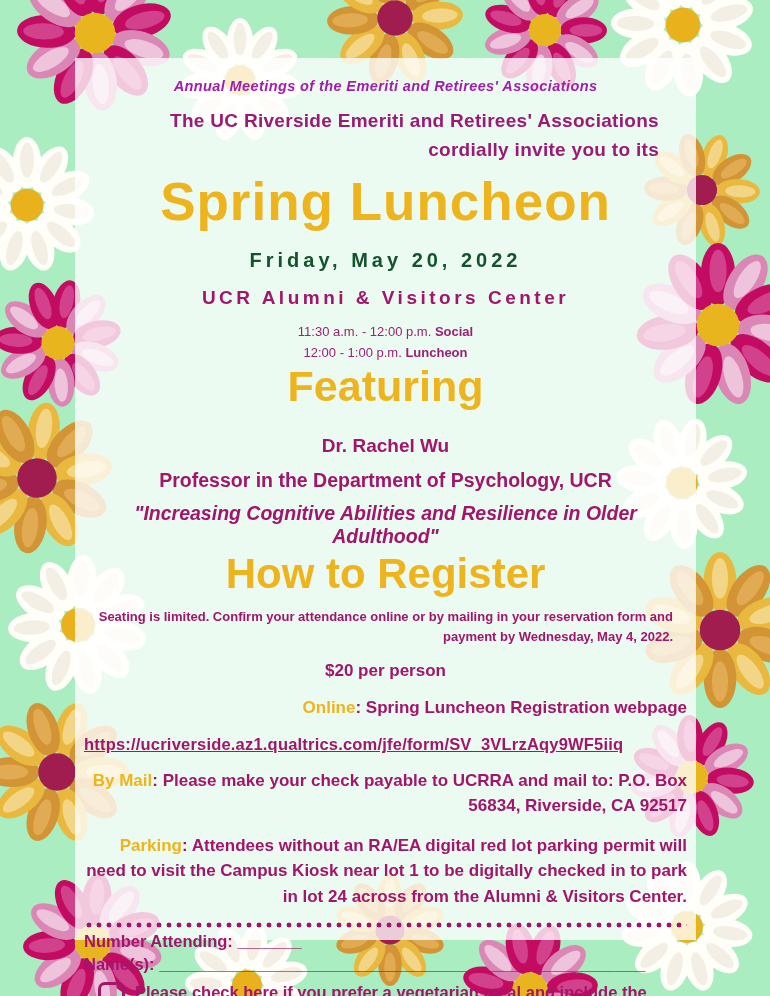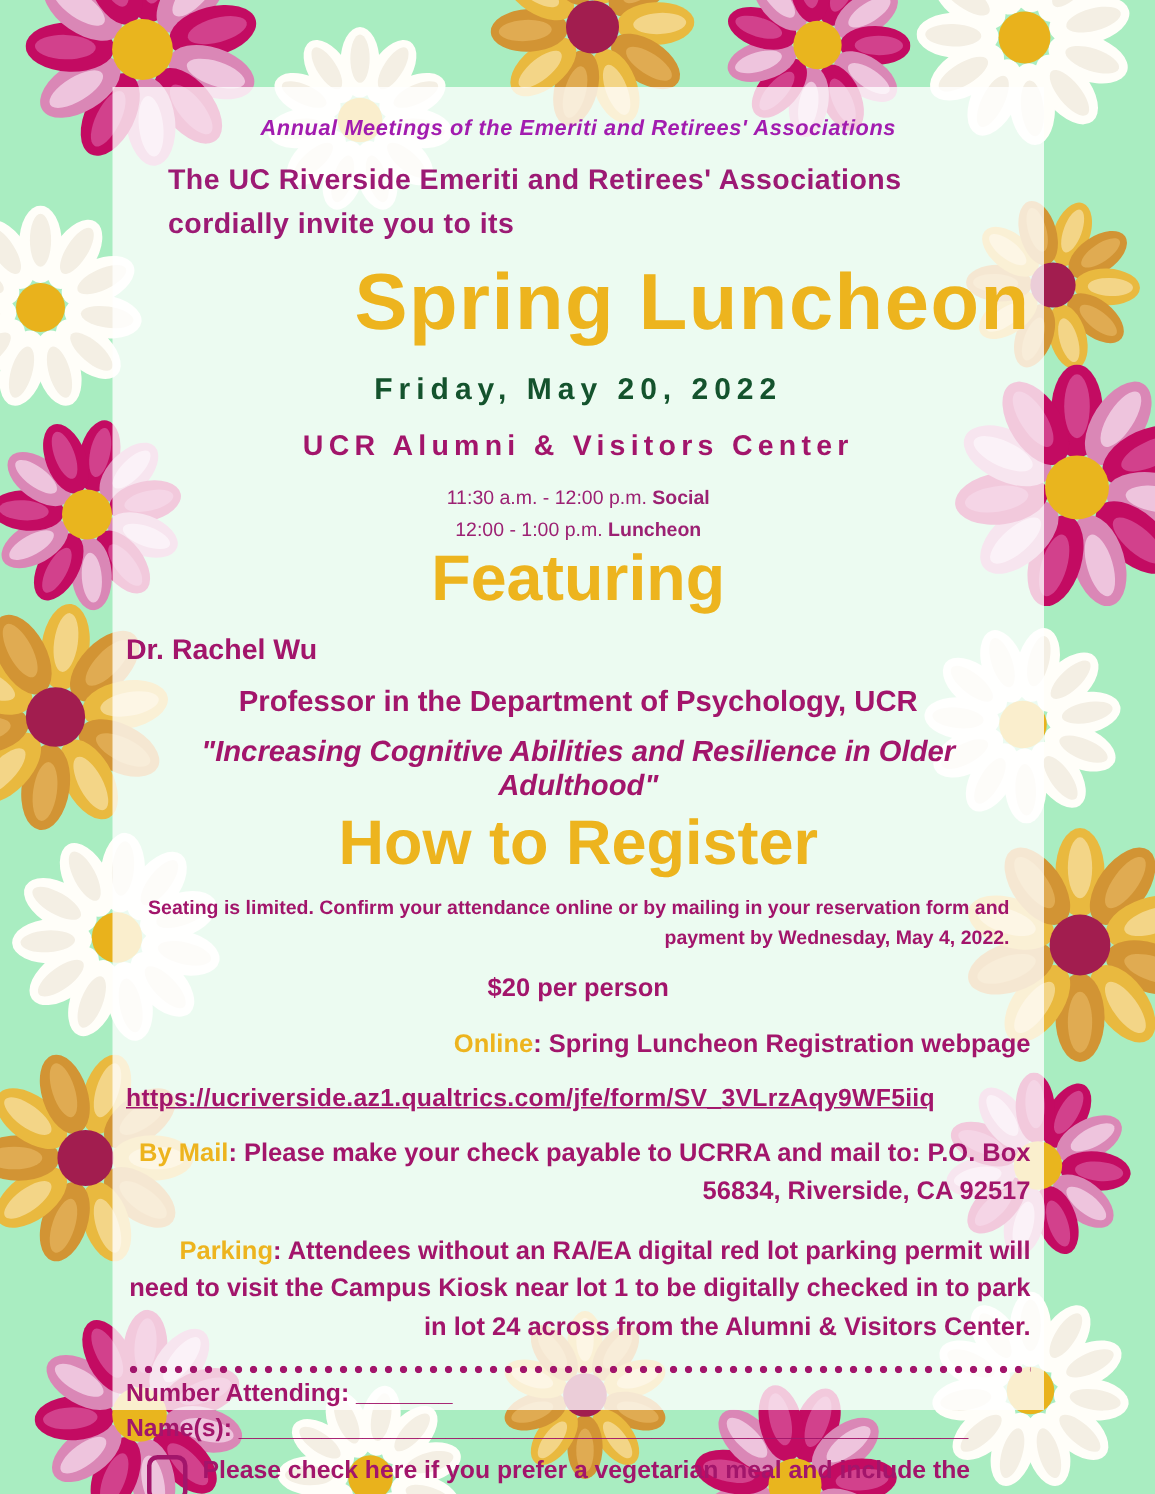--- a/index.html
+++ b/index.html
@@ -10,36 +10,36 @@
   }
   .decor svg{position:absolute;}
   .panel{
     position:absolute;left:75px;top:58px;width:621px;height:882px;
     background:rgba(255,255,255,0.78);z-index:1;
     padding:10px 9px;box-sizing:border-box;color:#a2156b;
   }
   p,h1,h2{margin:0;}
   .eyebrow{text-align:center;font-style:italic;font-weight:bold;font-size:14.5px;
     color:#a21caf;margin:10px 0 0;letter-spacing:.4px;}
-  .invite{text-align:left;font-weight:bold;font-size:19px;color:#9c1a74;
+  .invite{text-align:right;font-weight:bold;font-size:19px;color:#9c1a74;
     margin:13px 28px 0;line-height:1.5;letter-spacing:.3px;}
-  .title{text-align:right;font-weight:bold;font-size:53px;color:#edb41e;
+  .title{text-align:center;font-weight:bold;font-size:53px;color:#edb41e;
     margin:7px 0 0;letter-spacing:1px;}
   .date{text-align:center;font-weight:bold;font-size:20px;letter-spacing:4px;
     color:#14532d;margin:17px 0 0;}
   .venue{text-align:center;font-weight:bold;font-size:19px;letter-spacing:3.5px;
     color:#a2156b;margin:15px 0 0;}
   .sched{text-align:center;font-size:13px;color:#9c2173;}
   .sched.first{margin-top:15px;}
   .sched.second{margin-top:6px;}
   .sched b{font-weight:bold;}
   .gold-heading{text-align:center;font-weight:bold;color:#edb41e;}
   .featuring{font-size:43px;margin:2px 0 0;}
   .register{font-size:42px;margin:2px 0 0;}
-  .speaker{text-align:left;font-weight:bold;font-size:19px;margin:12px 0 0;}
+  .speaker{text-align:center;font-weight:bold;font-size:19px;margin:24px 0 0;}
   .prof{text-align:center;font-weight:bold;font-size:19.5px;margin:12px 0 0;}
   .quote{text-align:center;font-weight:bold;font-style:italic;font-size:19.5px;margin:10px 0 0;}
   .note{text-align:right;font-weight:bold;font-size:13px;margin:9px 14px 0;line-height:1.55;}
   .price{text-align:center;font-weight:bold;font-size:17px;margin:14px 0 0;}
   .leftline{font-weight:bold;font-size:17px;margin:14px 0 0;text-align:right;line-height:1.5;}
   .gold-label{color:#edb41e;}
   .link{display:block;font-weight:bold;font-size:16.5px;margin-top:14px;color:#a2156b;
     text-decoration:underline;letter-spacing:.2px;}
   .dots{height:6px;margin-top:13px;
     background-image:radial-gradient(circle,#a2156b 2.2px,rgba(0,0,0,0) 2.7px);

